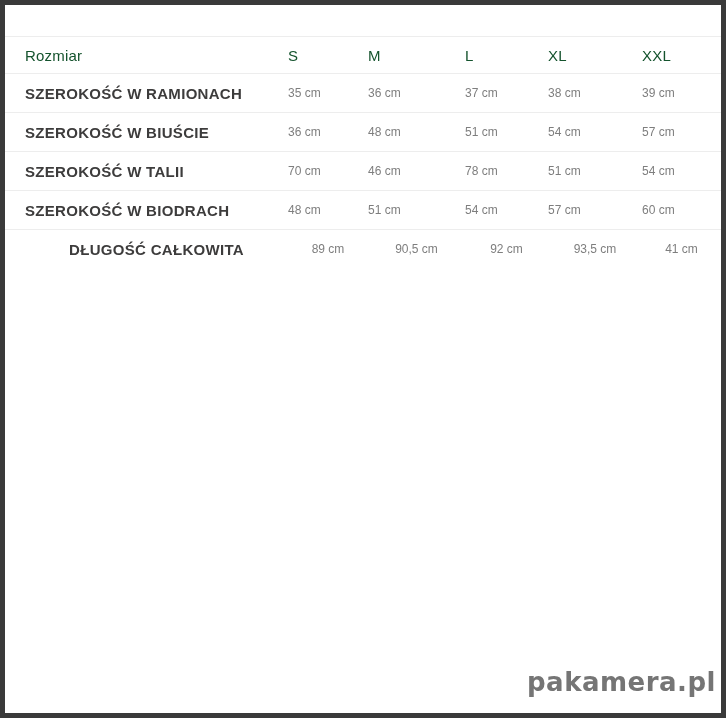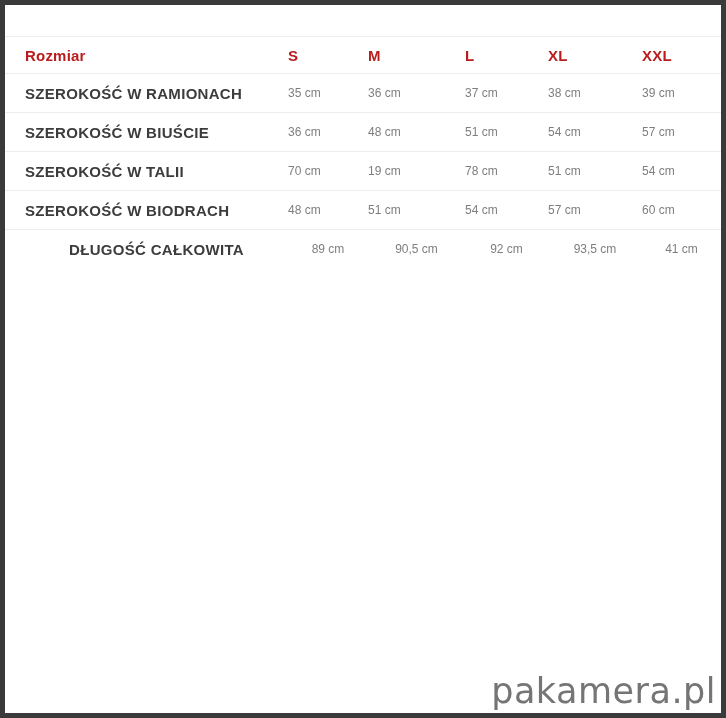--- a/index.html
+++ b/index.html
@@ -33,22 +33,22 @@
     padding: 0;
     overflow: hidden;
   }
   tr.header-row {
     height: 37px;
   }
   tr.header-row th {
     border-top: 1px solid #ededed;
     border-bottom: 1px solid #ededed;
     font-size: 15px;
-    font-weight: bold;
-    color: #b91c1c;
+    font-weight: normal;
+    color: #14532d;
     letter-spacing: 0.2px;
     margin-left: 44px;
   }
   tr.data-row {
     height: 39px;
   }
   tr.data-row td {
     border-bottom: 1px solid #ededed;
   }
   tr.data-row:last-child td {
@@ -65,25 +65,26 @@
     letter-spacing: 0.3px;
   }
   td.value-cell {
     font-size: 12px;
     font-weight: normal;
     color: #7e7e7e;
   }
   .watermark {
     position: absolute;
     right: 5px;
-    bottom: 2px;
+    bottom: 16px;
     font-family: "DejaVu Sans", sans-serif;
-    font-size: 35px;
+    font-size: 26px;
     color: #757575;
     letter-spacing: 0.5px;
+    font-weight: bold;
   }
 </style>
 </head>
 <body>
 
 <div class="frame">
 
   <table class="size-table">
     <colgroup>
       <col style="width:283px">
@@ -117,21 +118,21 @@
         <td class="value-cell">36 cm</td>
         <td class="value-cell">48 cm</td>
         <td class="value-cell">51 cm</td>
         <td class="value-cell">54 cm</td>
         <td class="value-cell">57 cm</td>
       </tr>
 
       <tr class="data-row">
         <td class="row-label col-first">SZEROKOŚĆ W TALII</td>
         <td class="value-cell">70 cm</td>
-        <td class="value-cell">19 cm</td>
+        <td class="value-cell">46 cm</td>
         <td class="value-cell">78 cm</td>
         <td class="value-cell">51 cm</td>
         <td class="value-cell">54 cm</td>
       </tr>
 
       <tr class="data-row">
         <td class="row-label col-first">SZEROKOŚĆ W BIODRACH</td>
         <td class="value-cell">48 cm</td>
         <td class="value-cell">51 cm</td>
         <td class="value-cell">54 cm</td>

